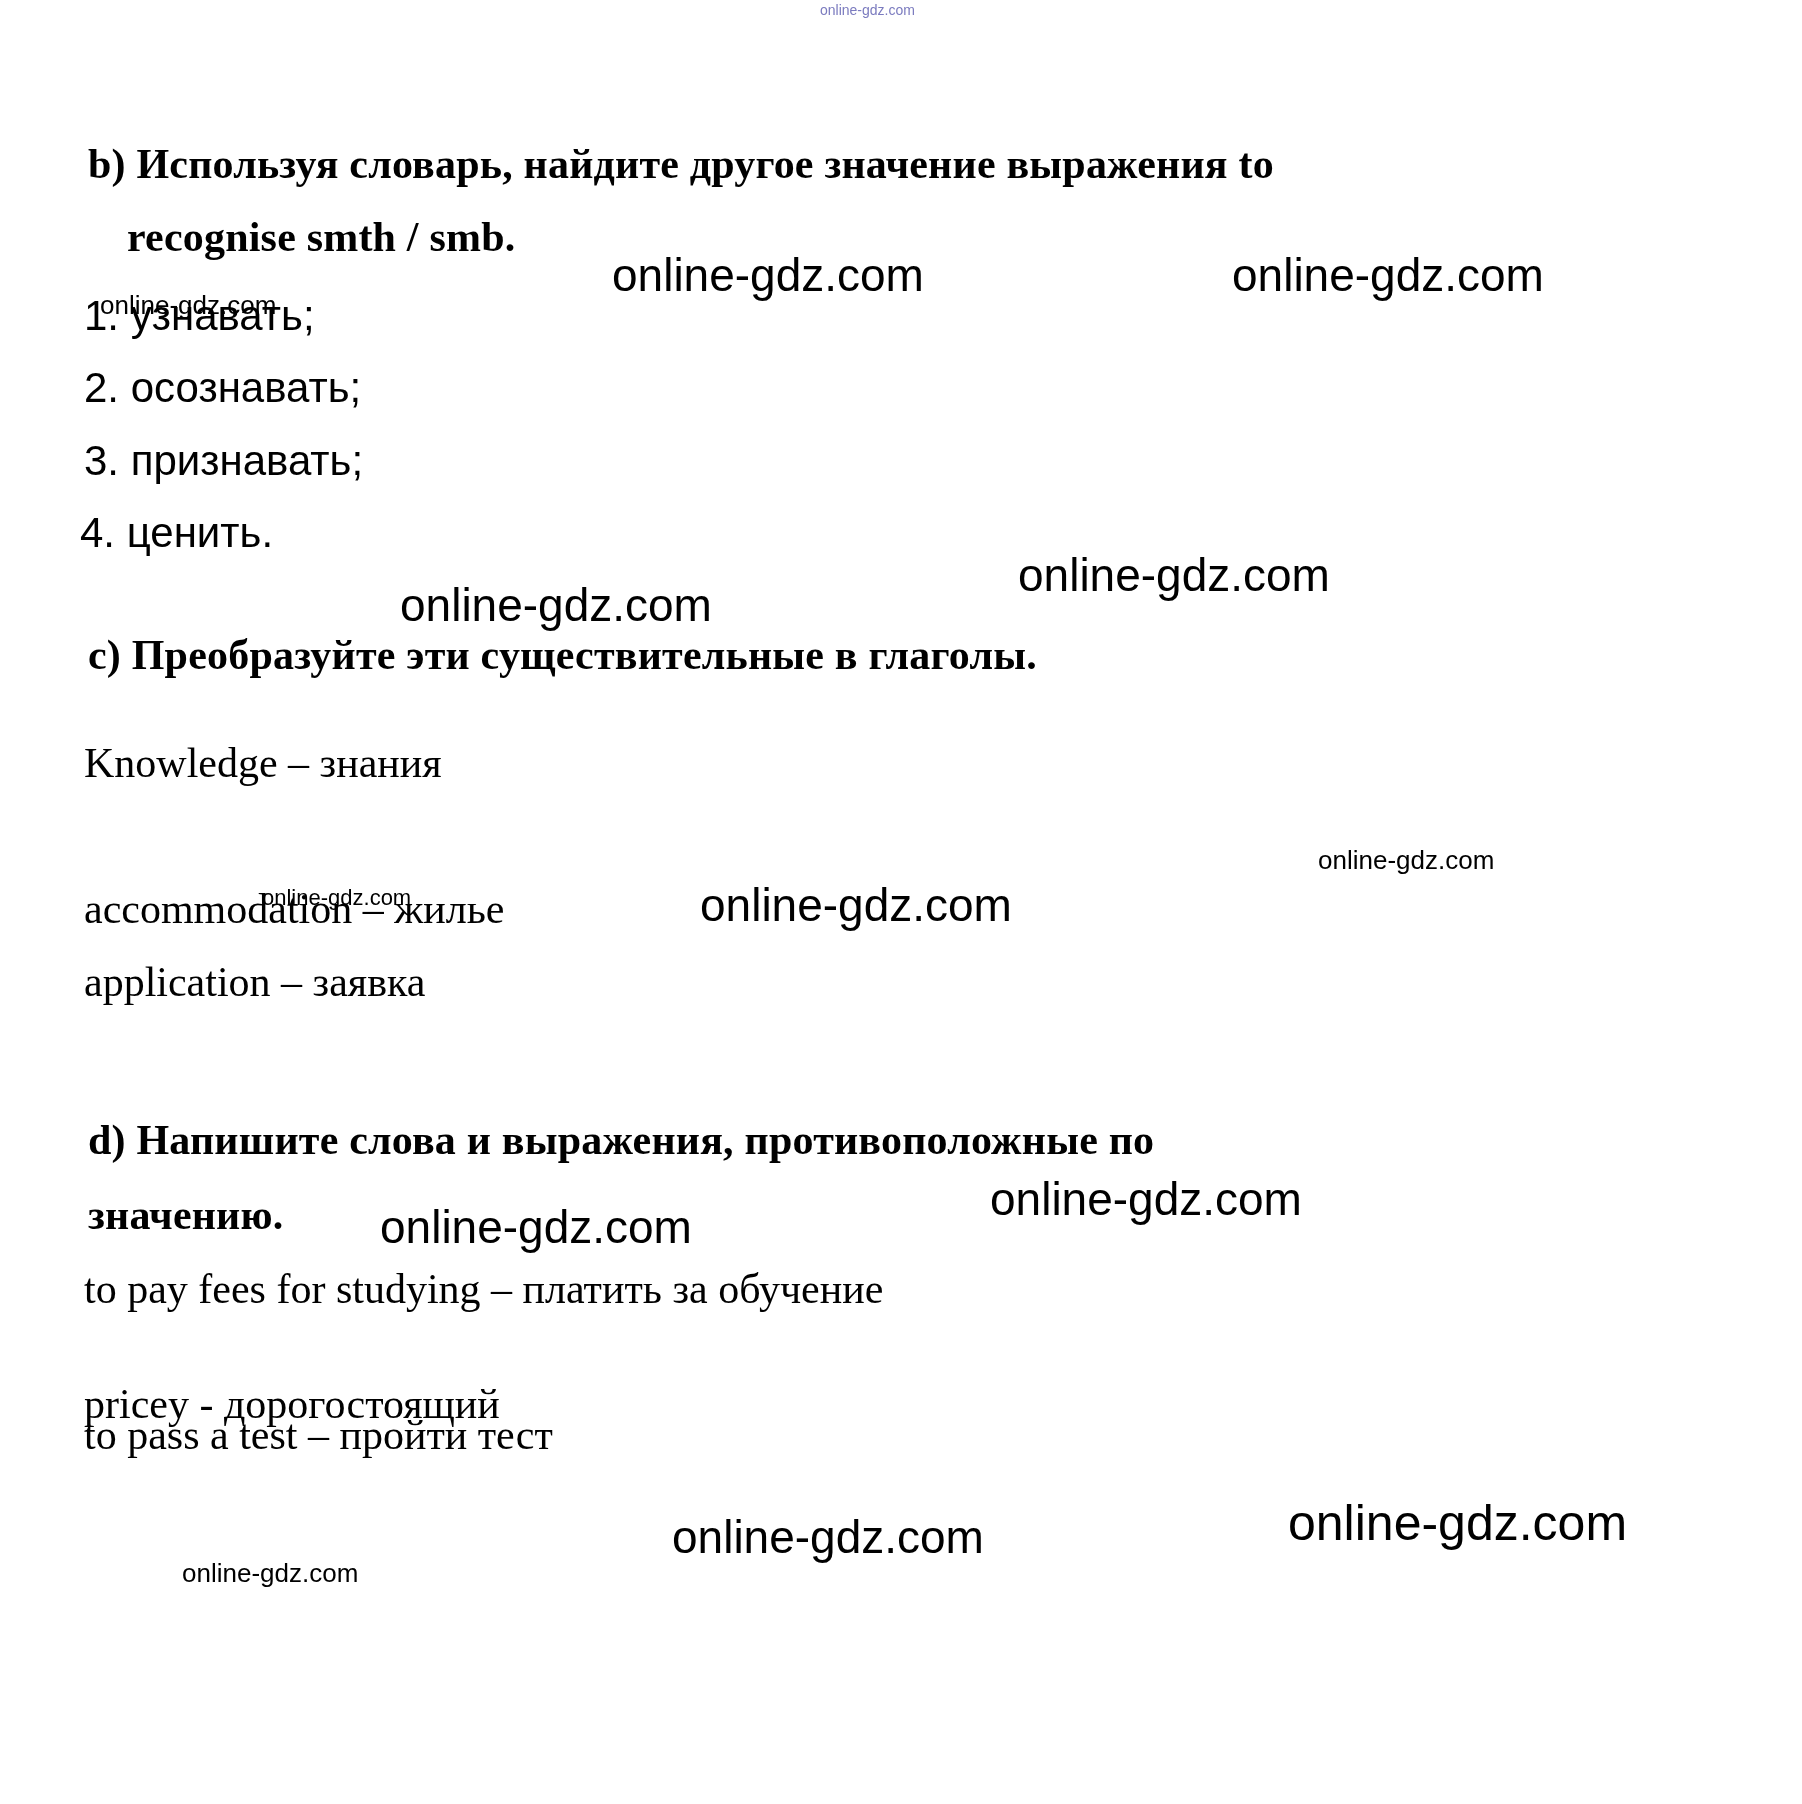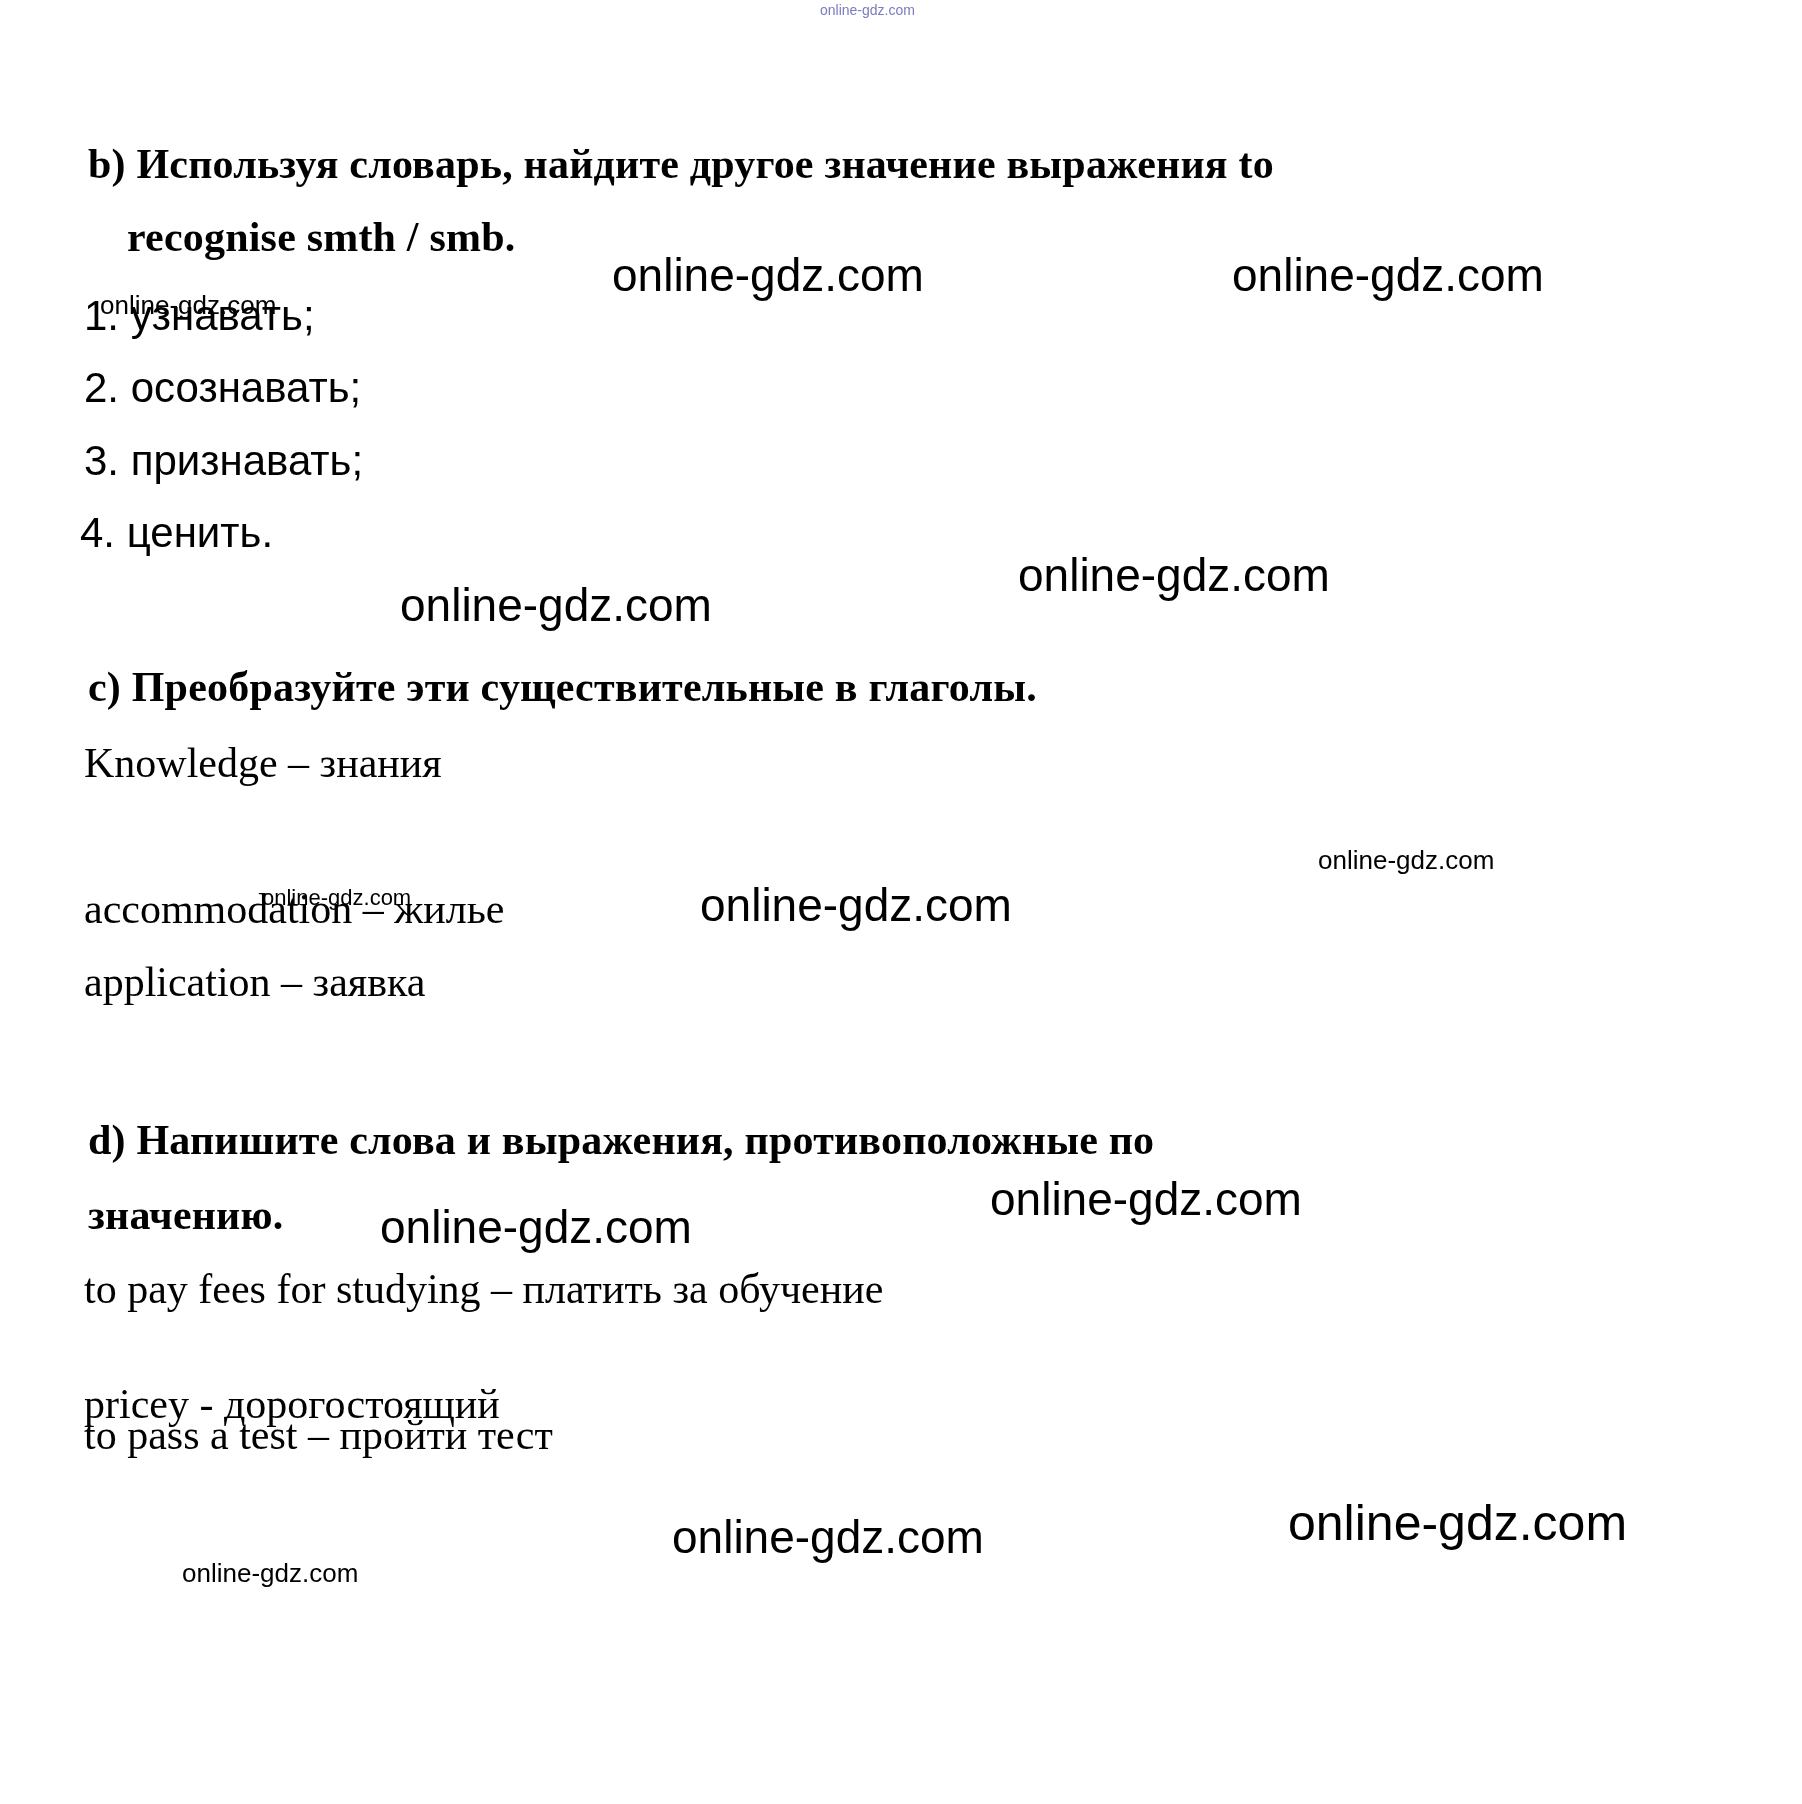--- a/index.html
+++ b/index.html
@@ -65,21 +65,21 @@
   <div class="abs q-head" style="left:88px; top:205px; width:560px;margin-left:39px;">recognise smth / smb.</div>
 
   <div class="abs numbered" style="left:84px; top:283px;">1. узнавать;</div>
 
   <div class="abs numbered" style="left:84px; top:355px;">2. осознавать;</div>
 
   <div class="abs numbered" style="left:84px; top:428px;">3. признавать;</div>
 
   <div class="abs numbered" style="left:80px; top:500px;">4. ценить.</div>
 
-  <div class="abs q-head" style="left:88px; top:655px; width:1660px;">c) Преобразуйте эти существительные в глаголы.</div>
+  <div class="abs q-head" style="left:88px; top:623px; width:1660px;">c) Преобразуйте эти существительные в глаголы.</div>
 
   <div class="abs line" style="left:84px; top:732px;">Knowledge – знания</div>
 
 
   <div class="abs line" style="left:84px; top:878px;">accommodation – жилье</div>
 
   <div class="abs line" style="left:84px; top:951px;">application – заявка</div>
 
   <div class="abs q-head" style="left:88px; top:1108px; width:1660px;">d) Напишите слова и выражения, противоположные по</div>
 

